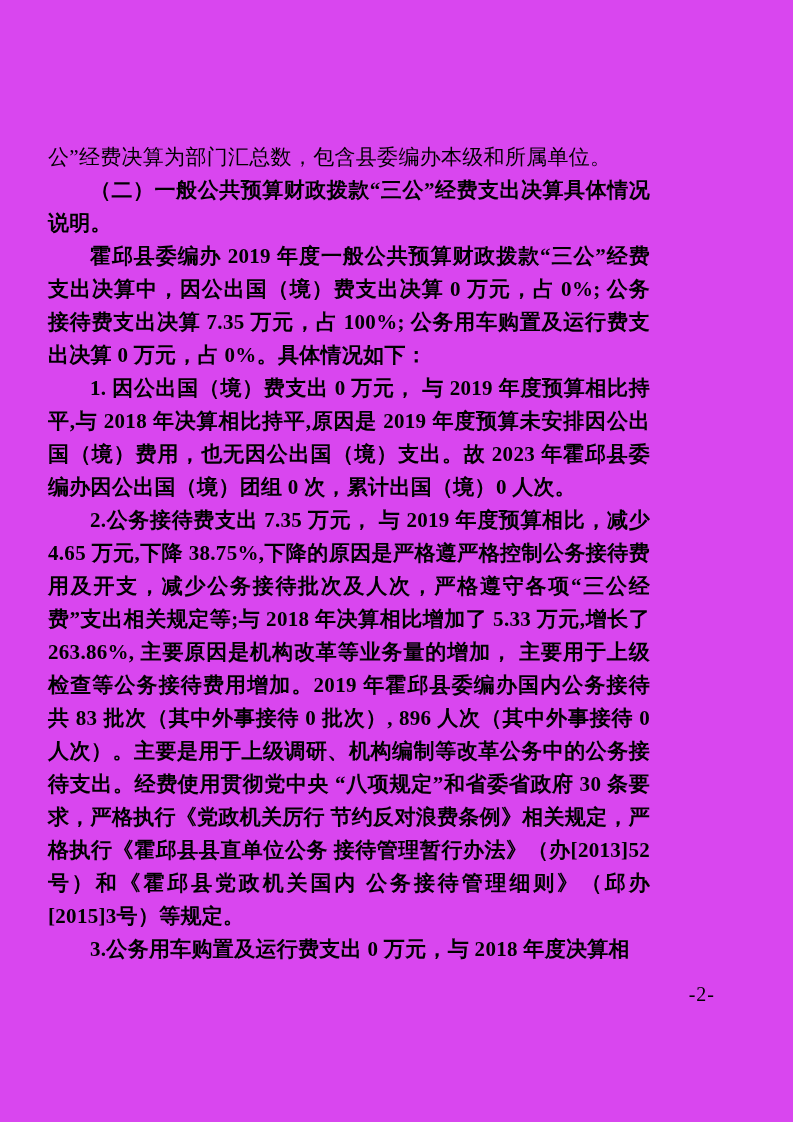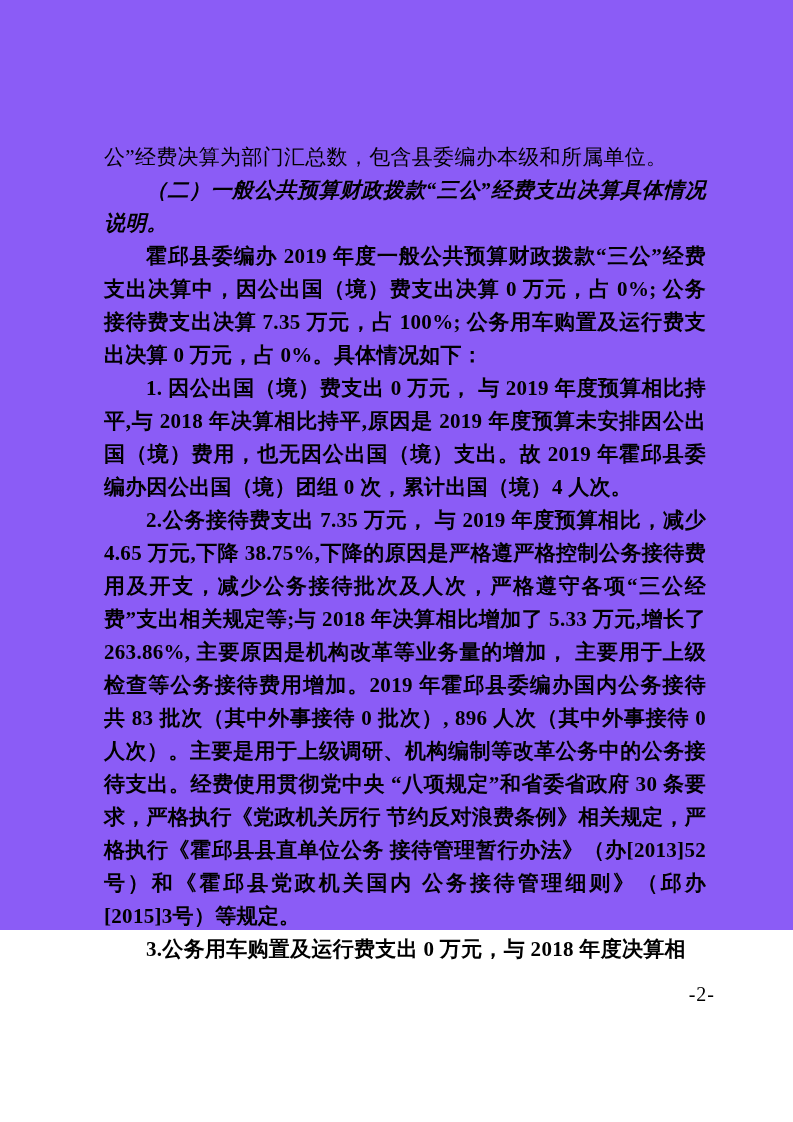--- a/index.html
+++ b/index.html
@@ -11,60 +11,59 @@
     width: 793px;
     height: 1122px;
     font-family: "Liberation Serif", "DejaVu Serif", serif;
     color: #000000;
     position: relative;
     overflow: hidden;
   }
   .page {
     position: relative;
     width: 793px;
-    height: 930px;
-    background: #8b5cf6;
+    height: 1122px;
+    background: #d946ef;
     box-sizing: border-box;
-    padding: 141px 83px 0 104px;
+    padding: 141px 83px 0 48px;
   }
   .content {
     width: 602px;
     font-size: 21px;
     line-height: 33px;
     text-align: justify;
     letter-spacing: 0.3px;
   }
   .content p {
     margin: 0;
     padding: 0;
   }
   .para-indent {
     text-indent: 2em;
     font-weight: bold;
   }
   .section-heading {
     font-weight: bold;
     text-indent: 2em;
-    font-style: italic;
   }
   .page-number {
     position: absolute;
     top: 982px;
     right: 78px;
     font-size: 20px;
     line-height: 24px;
     letter-spacing: 1px;
   }
 </style>
 </head>
 <body>
 
 <div class="page">
   <div class="content">
     <p>公”经费决算为部门汇总数，包含县委编办本级和所属单位。</p>
     <p class="section-heading">（二）一般公共预算财政拨款“三公”经费支出决算具体情况说明。</p>
     <p class="para-indent">霍邱县委编办 2019 年度一般公共预算财政拨款“三公”经费支出决算中，因公出国（境）费支出决算 0 万元，占 0%; 公务接待费支出决算 7.35 万元，占 100%; 公务用车购置及运行费支出决算 0 万元，占 0%。具体情况如下：</p>
-    <p class="para-indent">1. 因公出国（境）费支出 0 万元， 与 2019 年度预算相比持平,与 2018 年决算相比持平,原因是 2019 年度预算未安排因公出国（境）费用，也无因公出国（境）支出。故 2019 年霍邱县委编办因公出国（境）团组 0 次，累计出国（境）4 人次。</p>
+    <p class="para-indent">1. 因公出国（境）费支出 0 万元， 与 2019 年度预算相比持平,与 2018 年决算相比持平,原因是 2019 年度预算未安排因公出国（境）费用，也无因公出国（境）支出。故 2023 年霍邱县委编办因公出国（境）团组 0 次，累计出国（境）0 人次。</p>
     <p class="para-indent">2.公务接待费支出 7.35 万元， 与 2019 年度预算相比，减少 4.65 万元,下降 38.75%,下降的原因是严格遵严格控制公务接待费用及开支，减少公务接待批次及人次，严格遵守各项“三公经费”支出相关规定等;与 2018 年决算相比增加了 5.33 万元,增长了 263.86%, 主要原因是机构改革等业务量的增加， 主要用于上级检查等公务接待费用增加。2019 年霍邱县委编办国内公务接待共 83 批次（其中外事接待 0 批次）, 896 人次（其中外事接待 0 人次）。主要是用于上级调研、机构编制等改革公务中的公务接待支出。经费使用贯彻党中央 “八项规定”和省委省政府 30 条要求，严格执行《党政机关厉行 节约反对浪费条例》相关规定，严格执行《霍邱县县直单位公务 接待管理暂行办法》（办[2013]52号）和《霍邱县党政机关国内 公务接待管理细则》（邱办[2015]3号）等规定。</p>
     <p class="para-indent">3.公务用车购置及运行费支出 0 万元，与 2018 年度决算相</p>
   </div>
   <div class="page-number">-2-</div>
 </div>
 
 </body></html>

